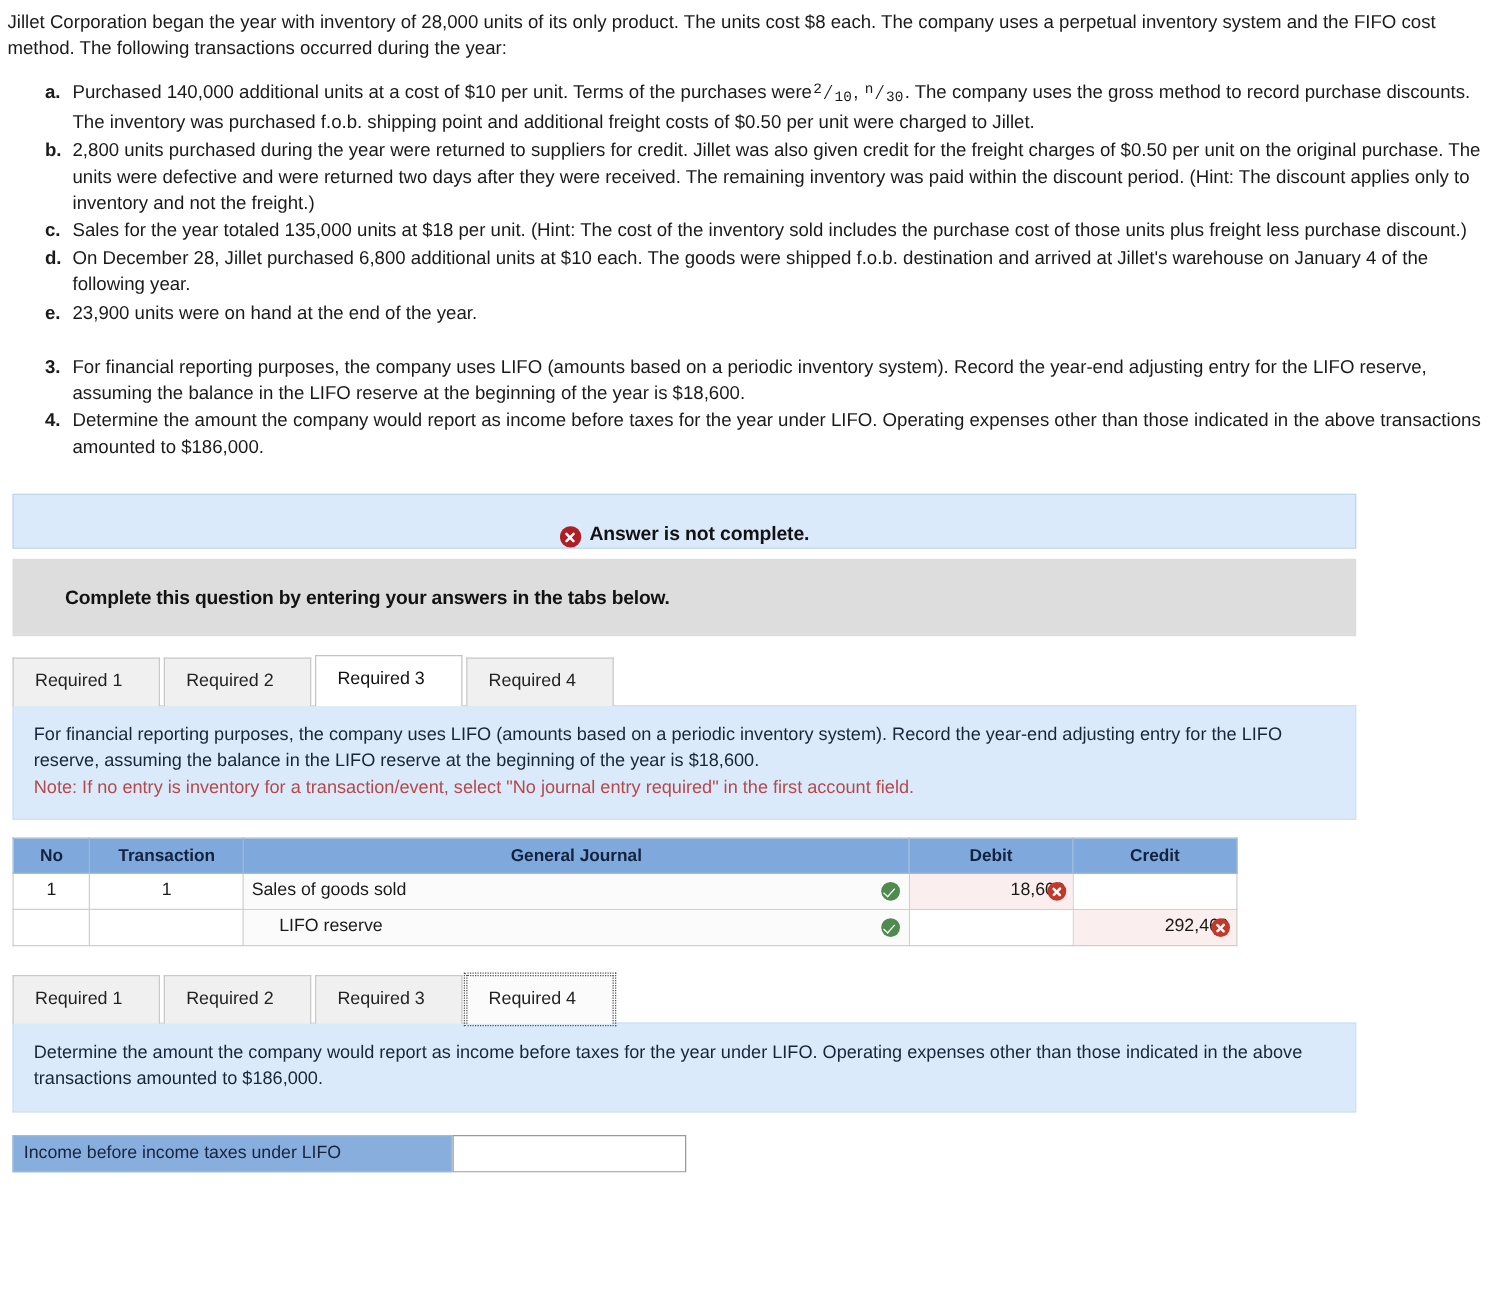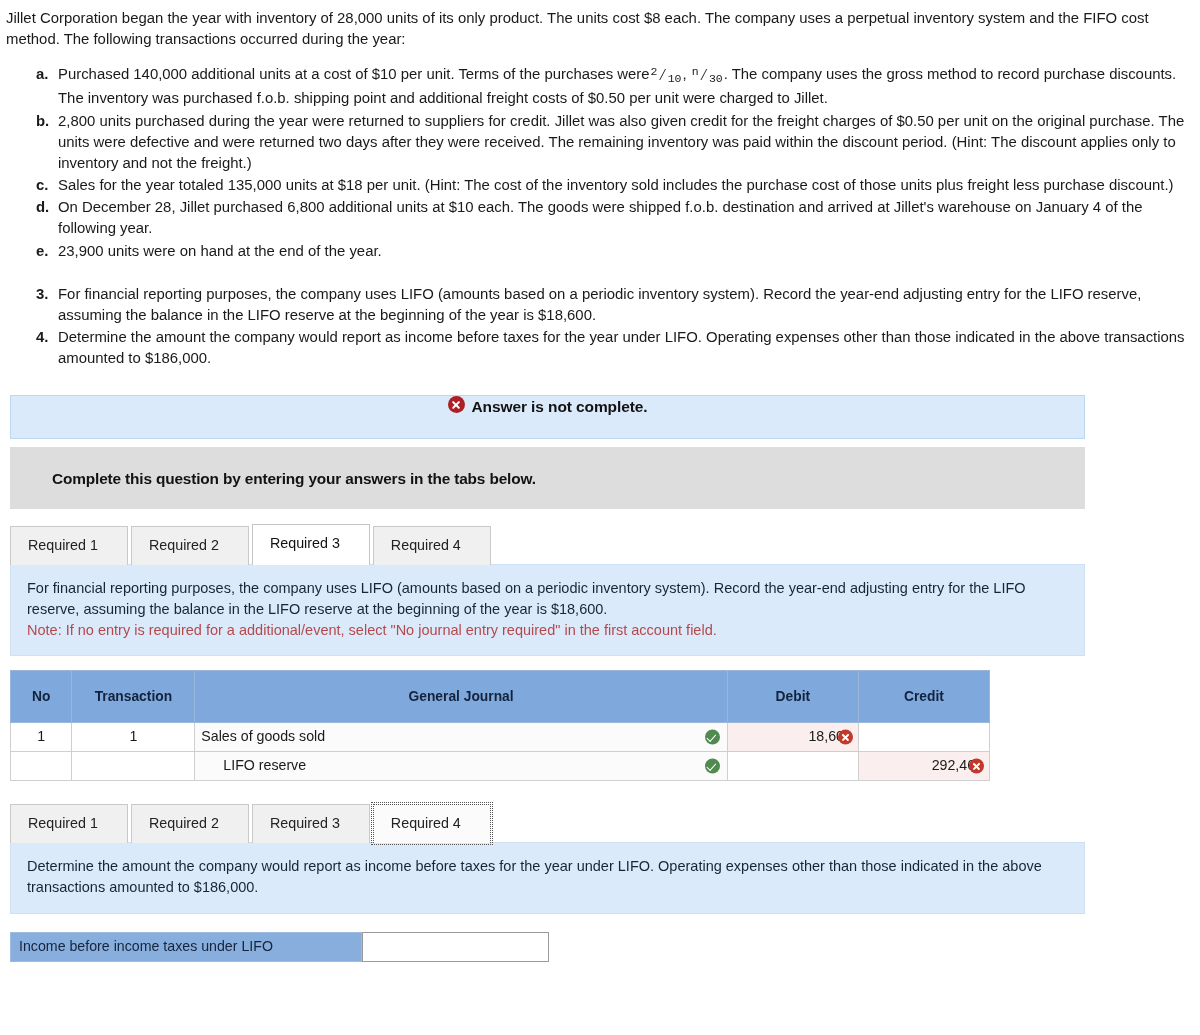--- a/index.html
+++ b/index.html
@@ -81,21 +81,21 @@
     vertical-align: -2px;
   }
 
   .alert {
     margin: 26px 0 0 10px;
     width: 1075px;
     background: #dbeafa;
     border: 1px solid #bcd8f0;
     height: 44px;
     display: flex;
-    align-items: flex-start;
+    align-items: flex-end;
     justify-content: center;
   }
   .alert-text {
     font-weight: bold;
     font-size: 15.5px;
     color: #121212;
     letter-spacing: -0.1px;
   }
   .x-circle {
     display: inline-block;
@@ -196,21 +196,21 @@
   table.jtable {
     border-collapse: collapse;
     width: 980px;
     font-size: 14.2px;
   }
   table.jtable th {
     background: #7fa8dd;
     color: #14233c;
     font-weight: bold;
     border: 1px solid #9ab6d8;
-    padding: 16px 4px;
+    padding: 4px 4px;
     font-size: 13.8px;
     text-align: center;
     height: 26px;
   }
   table.jtable td {
     border: 1px solid #cfcfcf;
     height: 29px;
     padding: 2px 6px;
     background: #ffffff;
     vertical-align: middle;
@@ -377,21 +377,21 @@
   <div class="tab active">
     <span>Required 3</span>
   </div>
   <div class="tab">
     <span>Required 4</span>
   </div>
 </div>
 
 <div class="bluepanel">
   <div>For financial reporting purposes, the company uses LIFO (amounts based on a periodic inventory system). Record the year-end adjusting entry for the LIFO reserve, assuming the balance in the LIFO reserve at the beginning of the year is $18,600.</div>
-  <div class="note">Note: If no entry is required for a additional/event, select "No journal entry required" in the first account field.</div>
+  <div class="note">Note: If no entry is inventory for a transaction/event, select "No journal entry required" in the first account field.</div>
 </div>
 
 <div class="jtable-wrap">
   <table class="jtable">
     <thead>
       <tr>
         <th class="h-no">No</th>
         <th class="h-tx">Transaction</th>
         <th class="h-gj">General Journal</th>
         <th class="h-dr">Debit</th>

